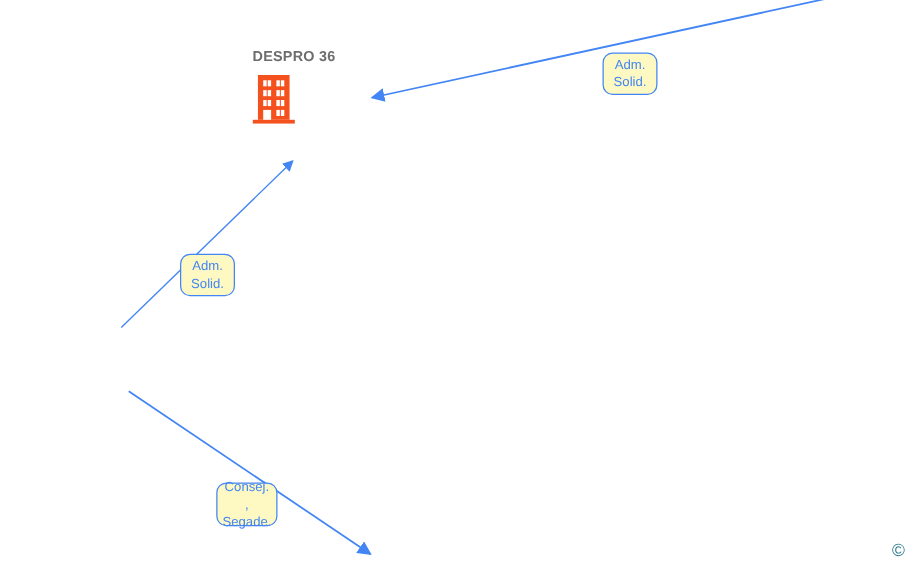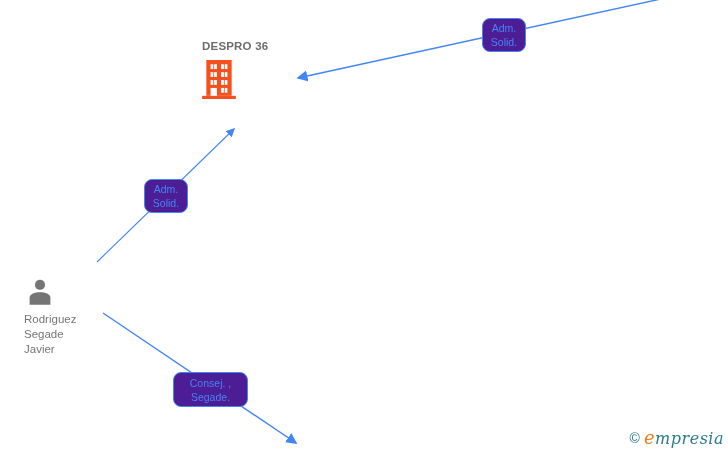--- a/index.html
+++ b/index.html
@@ -35,32 +35,33 @@
   }
   .person-label {
     font-weight: normal;
     font-size: 11.5px;
     line-height: 15px;
     color: #757575;
   }
   .edge-label {
     position: absolute;
     box-sizing: border-box;
-    background: #4c1d95;
+    background: #fef9c3;
     border: 1.5px solid #4285f4;
     border-radius: 8px;
     color: #4285f4;
     font-size: 10.5px;
     line-height: 14px;
     text-align: center;
     padding: 2px 4px;
     display: flex;
     flex-direction: column;
     justify-content: center;
     cursor: pointer;
+    margin-top: 24px;
   }
   .logo {
     position: absolute;
     right: 4px;
     bottom: 2px;
     font-size: 14px;
     color: #2a7b8c;
     display: flex;
     align-items: center;
     gap: 4px;
@@ -126,49 +127,33 @@
             <rect x="21.4" y="19" width="2.6" height="4.6"></rect>
 
           <rect x="8" y="26.5" width="6" height="7.5"></rect>
           <rect x="18" y="26.5" width="2.6" height="4.6"></rect>
             <rect x="21.4" y="26.5" width="2.6" height="4.6"></rect>
         </g>
       </svg>
     </span>
   </div>
 
-  <div class="node" style="left:24px; top:276px; width:120px;">
-    <span class="icon-wrap">
-      <svg width="32" height="32" viewBox="0 0 24 24">
-        <g fill="#757575">
-          <circle cx="12" cy="6.6" r="3.8"></circle>
-          <path d="M4.2 21.5 v-5.2 c0-2.9 3.9-4.2 7.8-4.2 s7.8 1.3 7.8 4.2 v5.2 z"></path>
-        </g>
-      </svg>
-    </span>
-    <div class="person-label">
-      <div>Rodriguez</div>
-      <div>Segade</div>
-      <div>Javier</div>
-    </div>
-  </div>
 
   <div class="edge-label" style="left:482px; top:18px; width:44px; height:34px;">
     <div>Adm.</div>
     <div>Solid.</div>
   </div>
 
   <div class="edge-label" style="left:144px; top:179px; width:44px; height:34px;">
     <div>Adm.</div>
     <div>Solid.</div>
   </div>
 
-  <div class="edge-label" style="left:173px; top:372px; width:75px; height:35px;">
+  <div class="edge-label" style="left:173px; top:362px; width:49px; height:35px;">
     <div>Consej. ,</div>
     <div>Segade.</div>
   </div>
 
   <div class="logo">
     <span>©</span>
-    <span class="brand"><span class="e">e</span><span>mpresia</span></span>
   </div>
 
 </div>
 
 </body></html>

